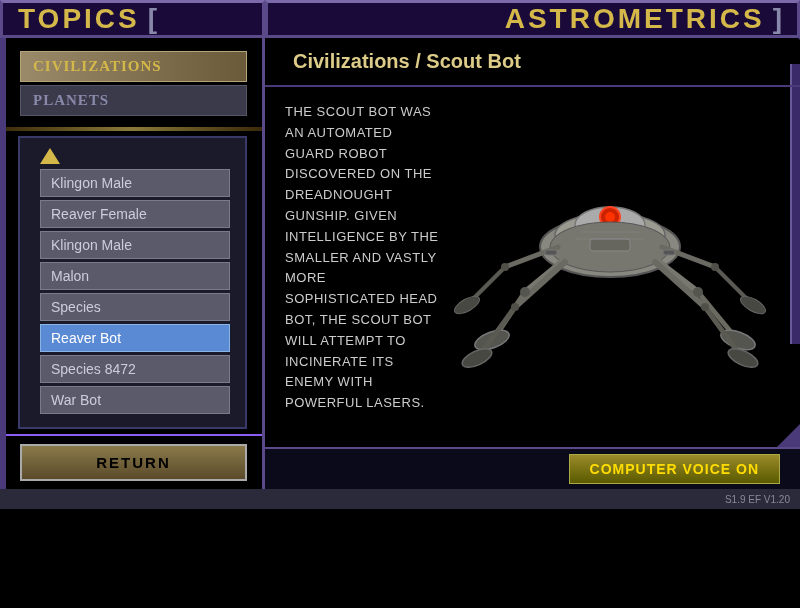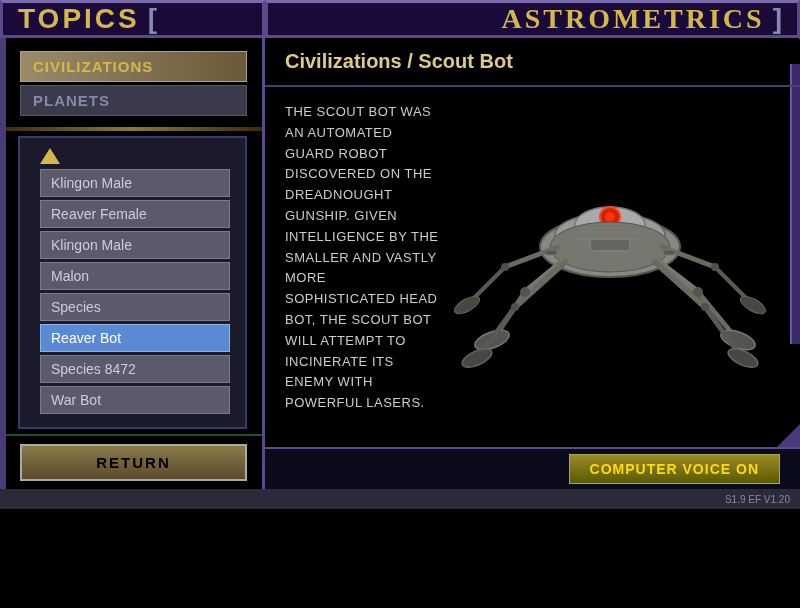--- a/index.html
+++ b/index.html
@@ -77,21 +77,21 @@
       display: flex;
       align-items: center;
       justify-content: flex-end;
       padding: 0 15px;
     }
 
     .astrometrics-label {
       color: #d4b84a;
       font-size: 28px;
       font-weight: bold;
-      font-family: Liberation Serif, serif;
+      font-family: Liberation Sans, sans-serif;
       letter-spacing: 3px;
       text-transform: uppercase;
     }
 
     
     .main-content {
       display: flex;
       flex: 1;
       position: relative;
     }
@@ -112,20 +112,21 @@
       top: 0;
       bottom: 0;
       width: 6px;
       background: #4a3a7a;
     }
 
     
     .category-list {
       padding: 8px 15px 8px 20px;
       background: #000;
+      font-family: Liberation Serif, serif;
     }
 
     .category-item {
       background: linear-gradient(to right, #7a6a4a, #4a3a2a);
       color: #d4b84a;
       padding: 6px 12px;
       margin-bottom: 3px;
       font-size: 15px;
       font-weight: bold;
       cursor: pointer;
@@ -182,21 +183,21 @@
       background: #5a8ad4;
       color: #ffffff;
       border: 1px solid #8ab4e4;
     }
 
     
     .sidebar-bottom {
       display: flex;
       padding: 8px 15px 8px 20px;
       background: #000;
-      border-top: 2px solid #14532d;
+      border-top: 2px solid #8b5cf6;
     }
 
     .return-btn {
       background: linear-gradient(to bottom, #8a7a4a, #5a4a2a);
       color: #000;
       padding: 8px 20px;
       font-size: 15px;
       font-weight: bold;
       cursor: pointer;
       border: 2px solid #aaa;
@@ -209,20 +210,21 @@
     .content-header {
       padding: 12px 20px;
       border-bottom: 2px solid #4a3a7a;
     }
 
     .breadcrumb-title {
       color: #ddcc88;
       font-size: 20px;
       font-weight: bold;
       font-family: 'Arial', sans-serif;
+      margin-left: 8px;
     }
 
     
     .content-body {
       display: flex;
       flex: 1;
       padding: 15px 20px;
     }
 
     .content-text {

